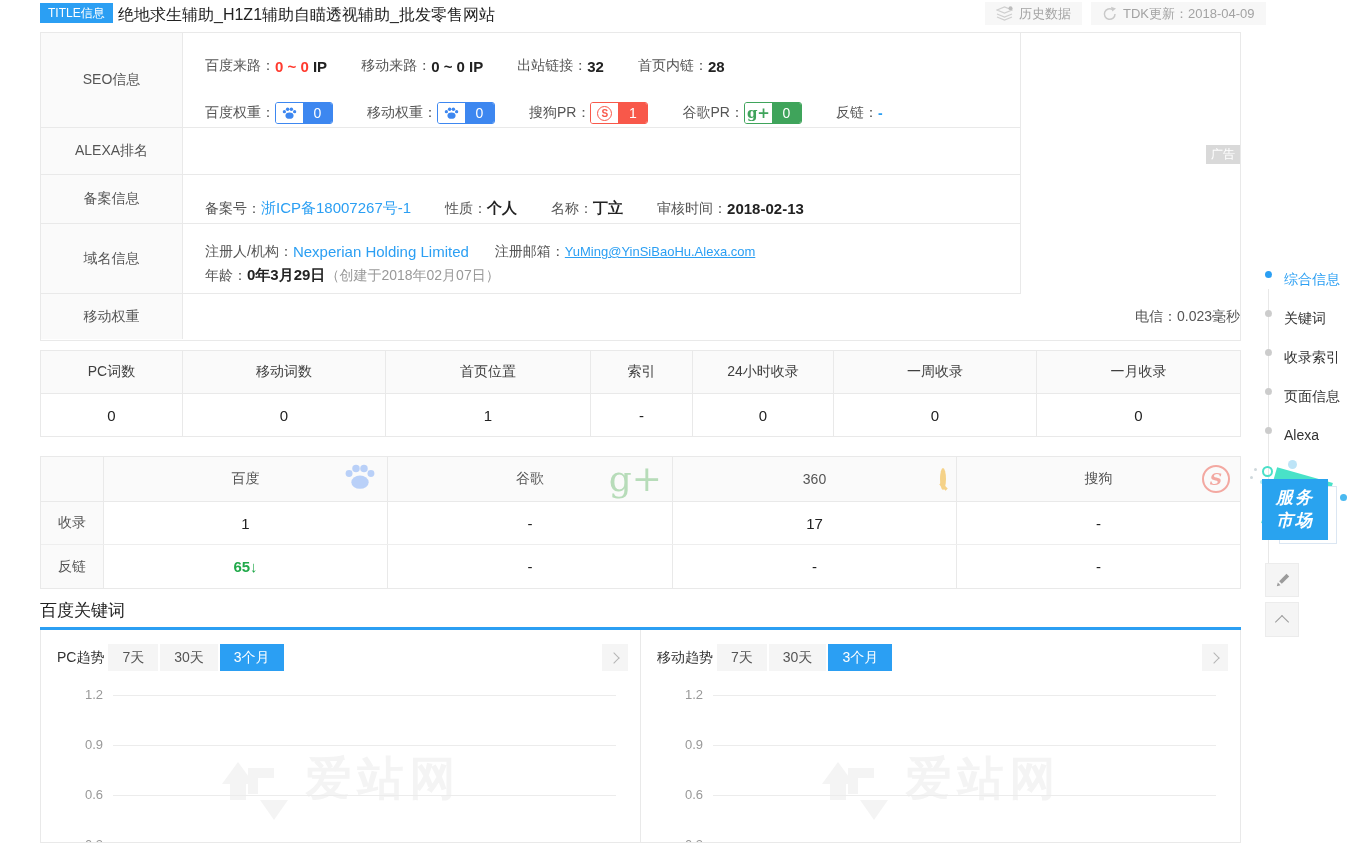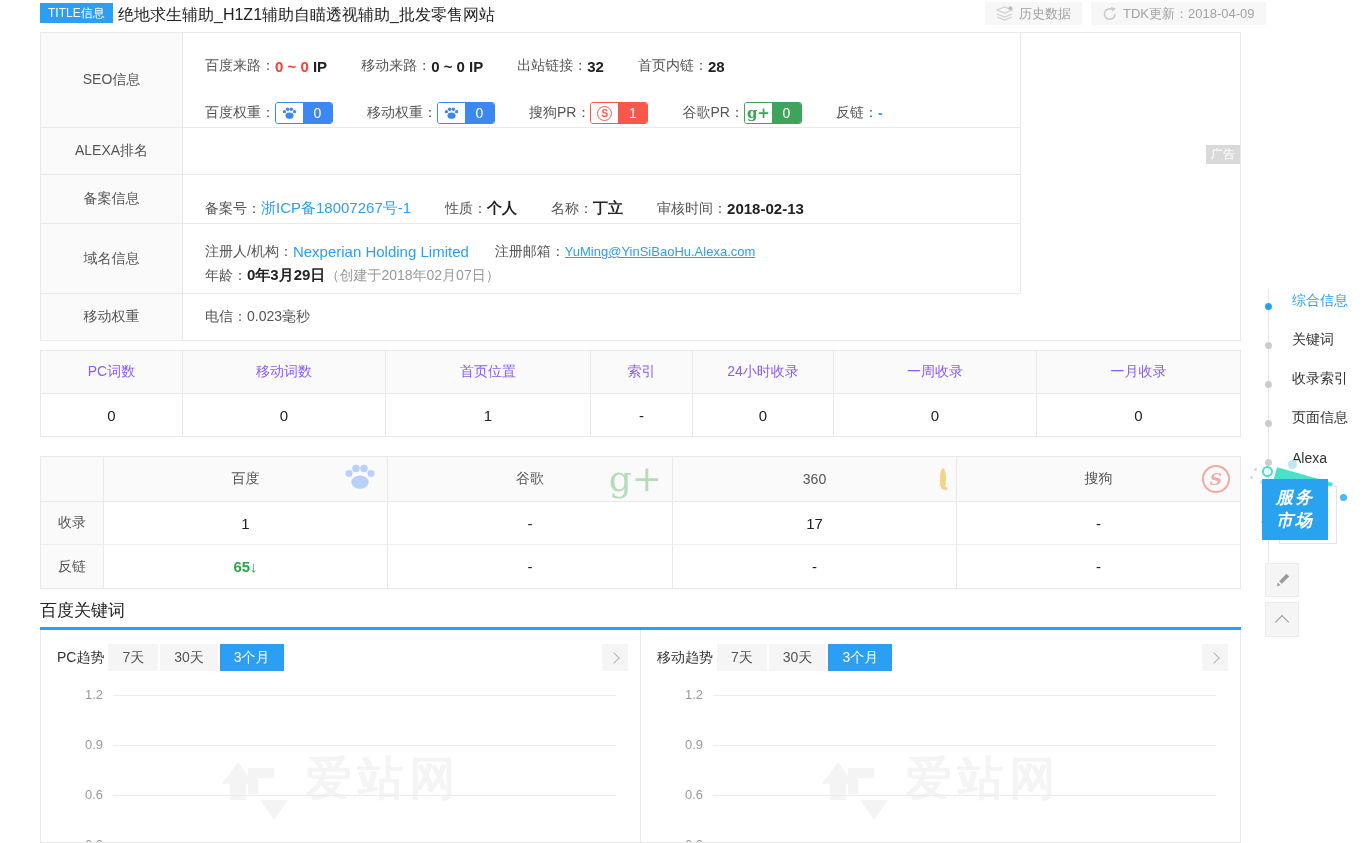--- a/index.html
+++ b/index.html
@@ -51,21 +51,21 @@
   .gplus { font-family:"DejaVu Serif", serif; font-size:15px; font-weight:bold; }
 
   #ad-box { width:220px; border-left:1px solid #e9e9e9; position:relative; background:#fff; }
   #ad-tag { position:absolute; right:0; top:112px; background:#d9d9d9; color:#fff;
     font-size:12px; padding:1px 5px; }
   .it-bottom { display:flex; height:46px; }
 
   
   #stats { left:40px; top:350px; width:1201px; border:1px solid #e9e9e9; }
   .st-row { display:flex; }
-  .st-row.hd { background:#fafafa; border-bottom:1px solid #e9e9e9; height:43px; color:#8b5cf6; }
+  .st-row.hd { background:#fafafa; border-bottom:1px solid #e9e9e9; height:43px; color:#404040; }
   .st-row.vl { height:42px; font-size:15px; color:#222; }
   .st-cell { border-right:1px solid #e9e9e9; display:flex; align-items:center; justify-content:center; }
   .st-cell:last-child { border-right:none; flex:1; }
   .sw0{width:142px}.sw1{width:203px}.sw2{width:205px}.sw3{width:102px}.sw4{width:141px}.sw5{width:203px}
 
   
   #engines { left:40px; top:456px; width:1201px; border:1px solid #e9e9e9; }
   .eng-hd { display:flex; height:45px; background:#fafafa; border-bottom:1px solid #e9e9e9; }
   .eng-cell { border-right:1px solid #e9e9e9; display:flex; align-items:center; justify-content:center; }
   .eng-cell:last-child { border-right:none; flex:1; }
@@ -104,21 +104,21 @@
     transform:rotate(45deg); margin-right:3px; }
   .tick { position:absolute; left:22px; width:40px; text-align:right; color:#999; font-size:13px; }
   .grid { position:absolute; left:72px; right:24px; height:1px; background:#ececec; }
   .wm { position:absolute; left:0; right:0; top:118px; display:flex; align-items:flex-start;
     justify-content:center; gap:14px; color:#f4f4f4; }
   .wm-text { font-size:46px; letter-spacing:6px; font-weight:bold; }
 
   
   #anchor-nav { left:1255px; top:271px; width:104px; }
   #an-line { position:absolute; left:13px; top:18px; width:1px; height:284px; background:#e8e8e8; }
-  .an-item { position:relative; height:39px; display:flex; align-items:flex-end; gap:20px;
+  .an-item { position:relative; height:39px; display:flex; align-items:flex-start; gap:12px;
     padding-left:10px; cursor:pointer; }
   .an-dot { width:7px; height:7px; border-radius:50%; background:#ccc; flex:none; }
   .an-item.active .an-dot { background:#2b9ff3; }
   .an-item.active .an-lbl { color:#2b9ff3; }
   .an-lbl { font-size:14px; color:#333; white-space:nowrap; }
 
   #market { left:1252px; top:460px; width:100px; height:100px; cursor:pointer; }
   .mk-teal { position:absolute; left:16px; top:14px; width:58px; height:58px; background:#49e2c8;
     transform:rotate(16deg); }
   .mk-shadow { position:absolute; left:27px; top:26px; width:58px; height:58px; background:#fff;
@@ -293,21 +293,21 @@
       </div>
     </div>
 
     <div id="ad-box">
       <span id="ad-tag">广告</span>
     </div>
   </div>
 
   <div class="it-bottom">
     <div class="it-label" style="height:45px;">移动权重</div>
-    <div class="it-content" style="height:45px;">
+    <div class="it-content" style="height:45px;justify-content:flex-end;">
         <span class="lbl">电信：0.023毫秒</span>
       </div>
   </div>
 </div>
 
 <div class="abs" id="stats">
   <div class="st-row hd">
     <div class="st-cell sw0">PC词数</div>
     <div class="st-cell sw1">移动词数</div>
     <div class="st-cell sw2">首页位置</div>

